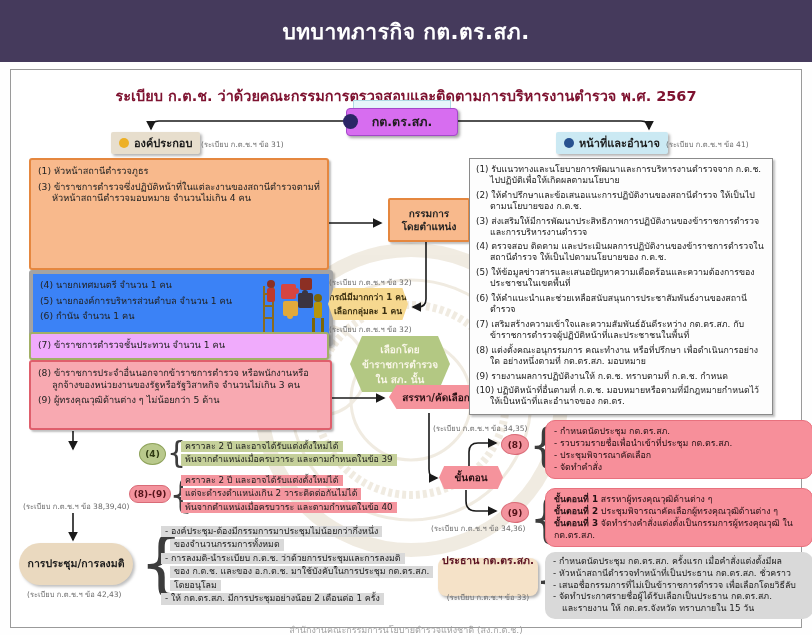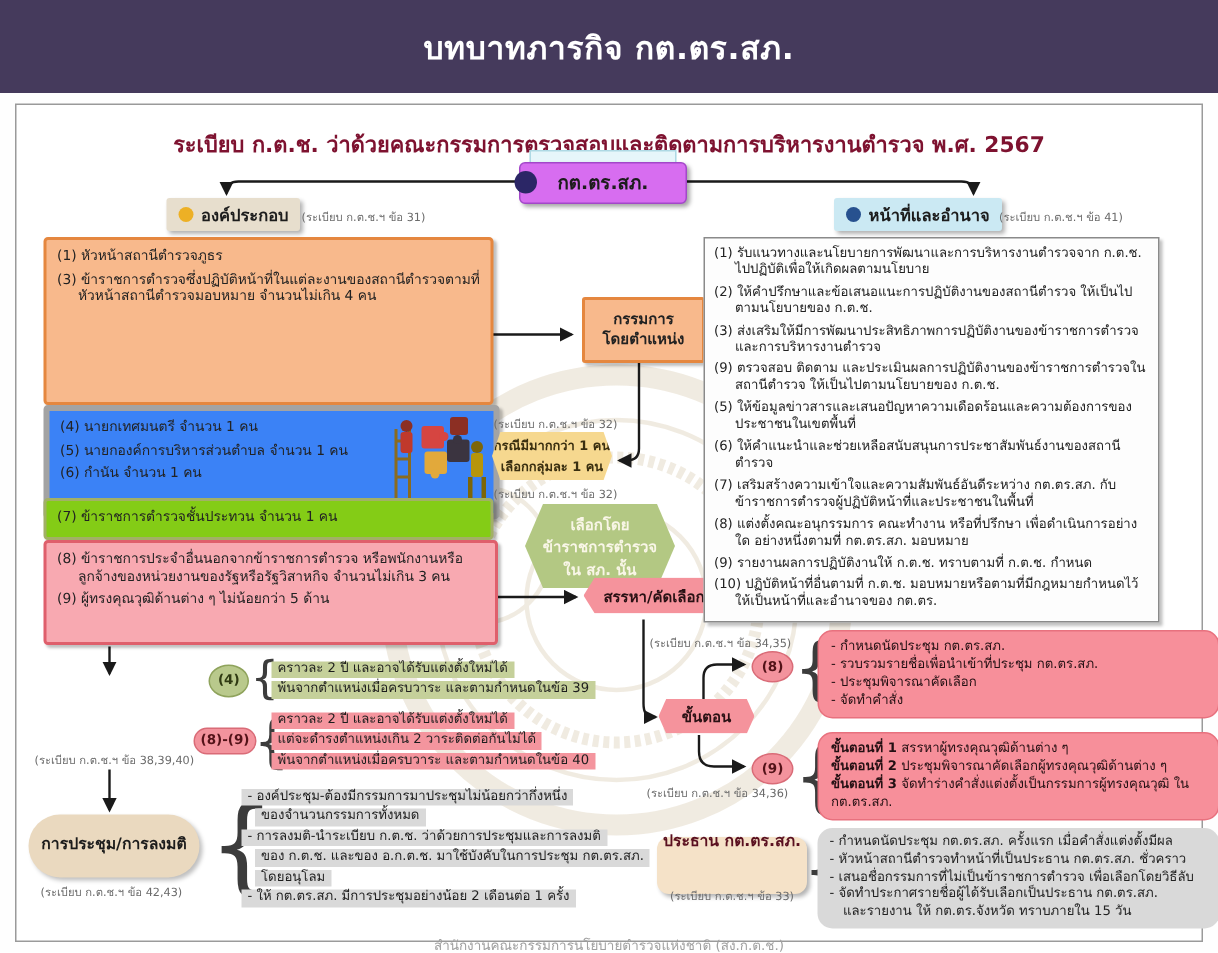--- a/index.html
+++ b/index.html
@@ -24,21 +24,21 @@
   .lbl .dot{width:10px;height:10px;border-radius:50%;}
   .cap{font-size:7.5px;color:#6b6b6b;white-space:nowrap;}
   .bigbox{background:#fdfdfd;border:1.5px solid #8a8a8a;box-shadow:2px 2px 2px rgba(0,0,0,.25);
           padding:5px 6px;font-size:8.8px;line-height:1.24;}
   .cbox{border-radius:3px;padding:5px 7px;font-size:9.2px;line-height:1.25;
         box-shadow:2px 2px 2px rgba(0,0,0,.25);}
   .it{padding-left:14px;text-indent:-14px;margin:0 0 4px 0;}
   .it:last-child{margin-bottom:0;}
   .orange{background:#f8b98c;border:2px solid #e5873f;}
   .yellow{background:#3b82f6;border:4px solid #a3a3a3;}
-  .green{background:#84cc16;border:2px solid #a2b066;}
+  .green{background:#f0abfc;border:2px solid #a2b066;}
   .pink{background:#f8a9b1;border:2px solid #df5f6c;}
   .midbox{background:#f8b98c;border:2px solid #e5873f;border-radius:2px;text-align:center;
           font-weight:bold;font-size:10px;line-height:1.3;white-space:pre-line;
           display:flex;align-items:center;justify-content:center;box-shadow:2px 2px 2px rgba(0,0,0,.25);}
   .hex{display:flex;align-items:center;justify-content:center;text-align:center;
        font-weight:bold;white-space:pre-line;}
   .hexY{background:#f6d88f;clip-path:polygon(7% 0,93% 0,100% 50%,93% 100%,7% 100%,0 50%);
         font-size:8.6px;color:#3a2f10;}
   .hexG{background:#b3c883;clip-path:polygon(12% 0,88% 0,100% 50%,88% 100%,12% 100%,0 50%);
         font-size:10px;color:#f9f6e7;}
@@ -182,21 +182,21 @@
     <div class="abs hex hexG z" style="left:339px;top:266px;width:100px;height:56px;">เลือกโดย
 ข้าราชการตำรวจ
 ใน สภ. นั้น</div>
     <div class="abs hex hexP z" style="left:378px;top:315px;width:94px;height:24px;">สรรหา/คัดเลือก</div>
     <div class="abs hex hexP z" style="left:428px;top:396px;width:64px;height:23px;">ขั้นตอน</div>
 
     <div class="abs bigbox z" style="left:458px;top:88px;width:290px;height:245px;">
       <p class="it">(1) รับแนวทางและนโยบายการพัฒนาและการบริหารงานตำรวจจาก ก.ต.ช. ไปปฏิบัติเพื่อให้เกิดผลตามนโยบาย</p>
       <p class="it">(2) ให้คำปรึกษาและข้อเสนอแนะการปฏิบัติงานของสถานีตำรวจ ให้เป็นไปตามนโยบายของ ก.ต.ช.</p>
       <p class="it">(3) ส่งเสริมให้มีการพัฒนาประสิทธิภาพการปฏิบัติงานของข้าราชการตำรวจ และการบริหารงานตำรวจ</p>
-      <p class="it">(9) ตรวจสอบ ติดตาม และประเมินผลการปฏิบัติงานของข้าราชการตำรวจใน สถานีตำรวจ ให้เป็นไปตามนโยบายของ ก.ต.ช.</p>
+      <p class="it">(4) ตรวจสอบ ติดตาม และประเมินผลการปฏิบัติงานของข้าราชการตำรวจใน สถานีตำรวจ ให้เป็นไปตามนโยบายของ ก.ต.ช.</p>
       <p class="it">(5) ให้ข้อมูลข่าวสารและเสนอปัญหาความเดือดร้อนและความต้องการของ ประชาชนในเขตพื้นที่</p>
       <p class="it">(6) ให้คำแนะนำและช่วยเหลือสนับสนุนการประชาสัมพันธ์งานของสถานีตำรวจ</p>
       <p class="it">(7) เสริมสร้างความเข้าใจและความสัมพันธ์อันดีระหว่าง กต.ตร.สภ. กับ ข้าราชการตำรวจผู้ปฏิบัติหน้าที่และประชาชนในพื้นที่</p>
       <p class="it">(8) แต่งตั้งคณะอนุกรรมการ คณะทำงาน หรือที่ปรึกษา เพื่อดำเนินการอย่างใด อย่างหนึ่งตามที่ กต.ตร.สภ. มอบหมาย</p>
       <p class="it">(9) รายงานผลการปฏิบัติงานให้ ก.ต.ช. ทราบตามที่ ก.ต.ช. กำหนด</p>
       <p class="it">(10) ปฏิบัติหน้าที่อื่นตามที่ ก.ต.ช. มอบหมายหรือตามที่มีกฎหมายกำหนดไว้ ให้เป็นหน้าที่และอำนาจของ กต.ตร.</p>
     </div>
 
     <div class="abs cap z" style="left:12px;top:430px;">(ระเบียบ ก.ต.ช.ฯ ข้อ 38,39,40)</div>
 

